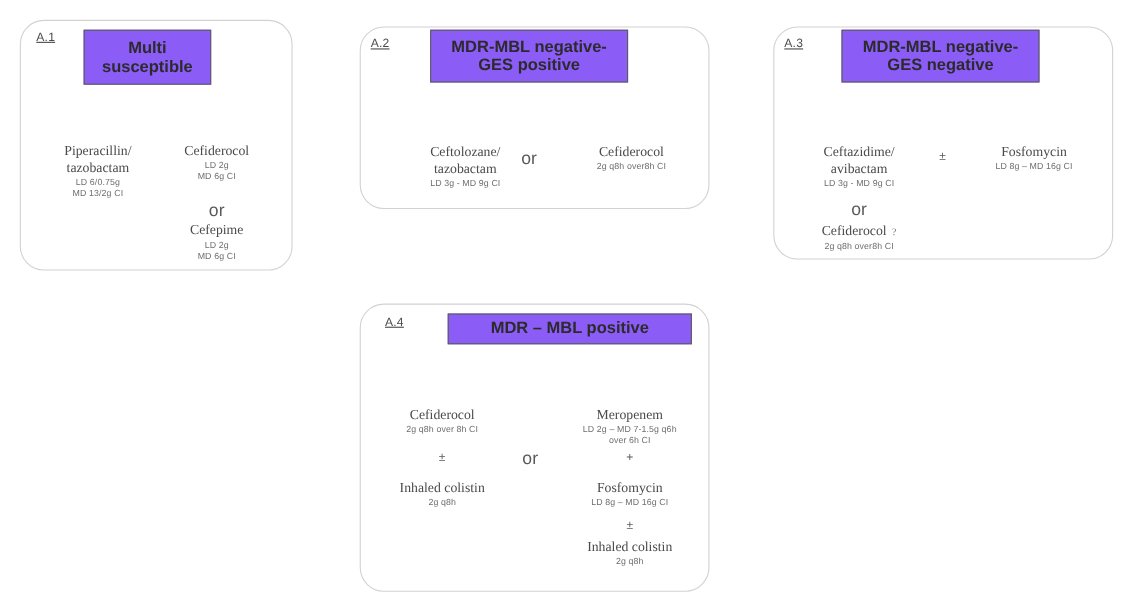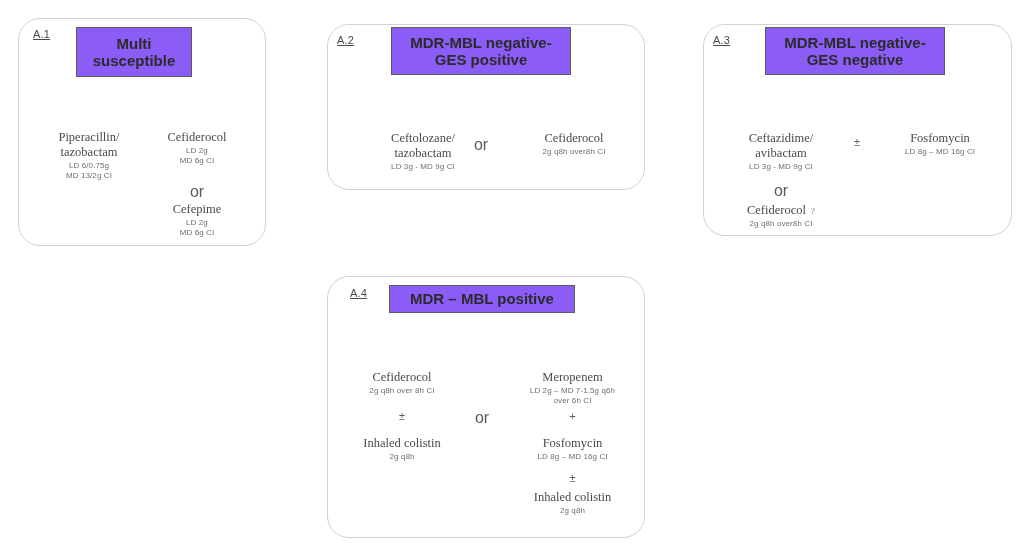--- a/index.html
+++ b/index.html
@@ -216,21 +216,21 @@
   <div class="sym" style="left:833px; top:136px; width:48px;">±</div>
 
   <div class="leaf" style="left:875px; top:131px; width:130px;">
     <span class="drug">Fosfomycin</span>
     <span class="dose">LD 8g – MD 16g CI</span>
   </div>
 
   <div class="panel" style="left:327px; top:276px; width:318px; height:262px;"></div>
   <div class="panel-label" style="left:350px; top:287px;">A.4</div>
 
-  <div class="title-box t2" style="left:389px; top:285px; width:186px; height:28px;">
+  <div class="title-box t2" style="left:407px; top:285px; width:222px; height:28px;">
     <div>
       <span>MDR – MBL positive</span>
     </div>
   </div>
 
   <div class="leaf" style="left:337px; top:370px; width:130px;">
     <span class="drug">Cefiderocol</span>
     <span class="dose">2g q8h over 8h CI</span>
   </div>
   <div class="sym" style="left:337px; top:410px; width:130px;">±</div>

